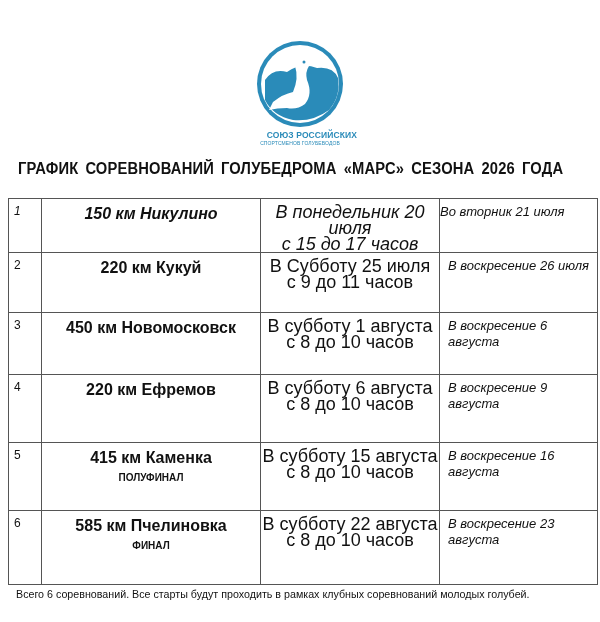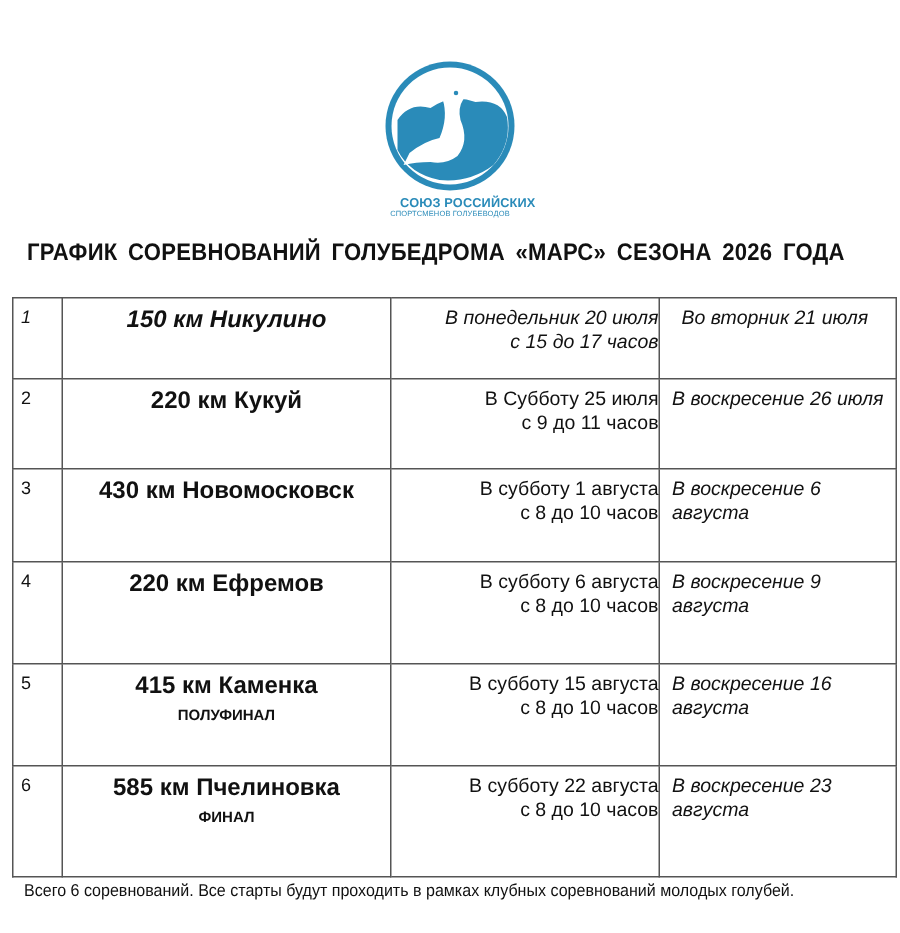--- a/index.html
+++ b/index.html
@@ -12,24 +12,24 @@
   .logo-sub { position: absolute; left: 0; width: 114px; top: 102px; text-align: center;
               font-size: 5px; color: #2a8bb9; letter-spacing: 0.1px; }
   .doc-title { position: absolute; left: 18px; top: 160px; font-size: 16px; font-weight: bold;
                letter-spacing: 0.2px; word-spacing: 3px; transform: scaleX(0.92); transform-origin: left;
                white-space: nowrap; }
   table.schedule { position: absolute; left: 8px; top: 198px; width: 578px; border-collapse: collapse;
                    table-layout: fixed; }
   table.schedule td { border: 1.5px solid #555; vertical-align: top; padding: 0; }
   td.num { width: 27px; font-size: 12px; padding: 5px 0 0 5px !important; }
   td.route { width: 218px; text-align: center; font-weight: bold; font-size: 16px; padding-top: 5px !important; line-height: 20px; }
-  td.start { width: 178px; text-align: right; font-size: 13px; line-height: 16px; padding-top: 5px !important; }
+  td.start { width: 178px; text-align: center; font-size: 18px; line-height: 16px; padding-top: 5px !important; }
   td.ret { width: 153px; font-size: 13px; line-height: 16px; padding: 5px 4px 0 8px !important; font-style: italic; }
   tr.r1 td.route, tr.r1 td.start, tr.r1 td.ret, tr.r1 td.num { font-style: italic; }
-  tr.r1 td.ret { text-align: center; padding-left: 0 !important; margin-top: 24px; }
+  tr.r1 td.ret { text-align: left; padding-left: 0 !important; margin-top: 24px; }
   .sub { font-size: 10px; }
   .footer { position: absolute; left: 16px; top: 588px; font-size: 11.5px; white-space: nowrap;
             transform: scaleX(0.93); transform-origin: left; }
 </style>
 </head>
 <body>
 
 <div class="logo">
   <svg width="114" height="92" viewBox="0 0 114 92">
     <circle cx="57" cy="46" r="43" fill="#2a8bb9"></circle>
@@ -60,21 +60,21 @@
     <td class="num">2</td>
     <td class="route"><span>220 км  Кукуй</span></td>
     <td class="start">
           <div>В Субботу 25 июля</div>
           <div>с 9 до 11 часов</div>
         </td>
     <td class="ret">В воскресение 26 июля</td>
   </tr>
   <tr style="height:62px">
     <td class="num">3</td>
-    <td class="route"><span>430 км  Новомосковск</span></td>
+    <td class="route"><span>450 км  Новомосковск</span></td>
     <td class="start">
           <div>В субботу 1 августа</div>
           <div>с 8 до 10 часов</div>
         </td>
     <td class="ret">В воскресение 6 августа</td>
   </tr>
   <tr style="height:68px">
     <td class="num">4</td>
     <td class="route"><span>220 км  Ефремов</span></td>
     <td class="start">

